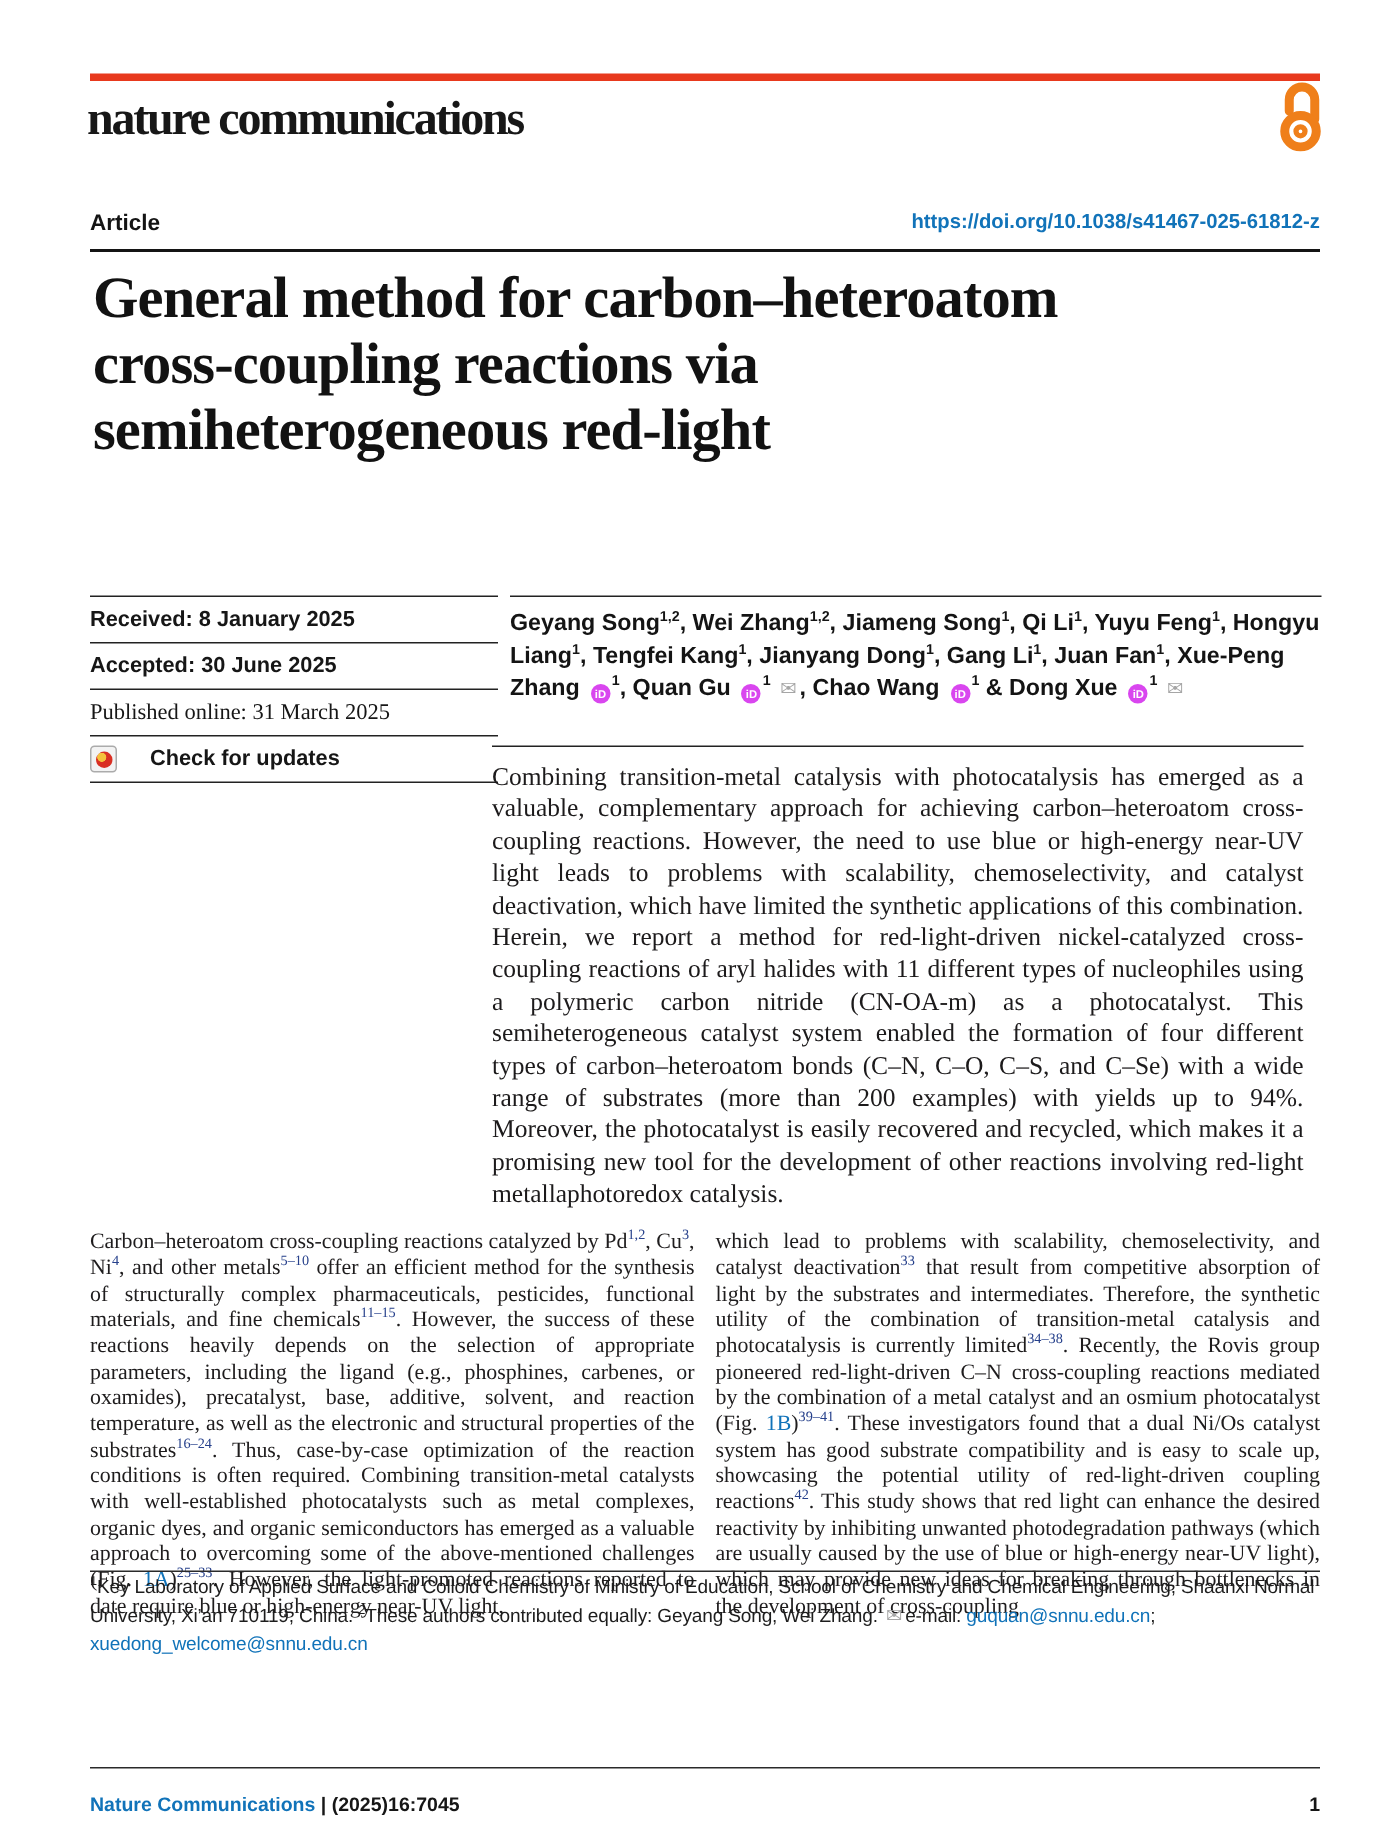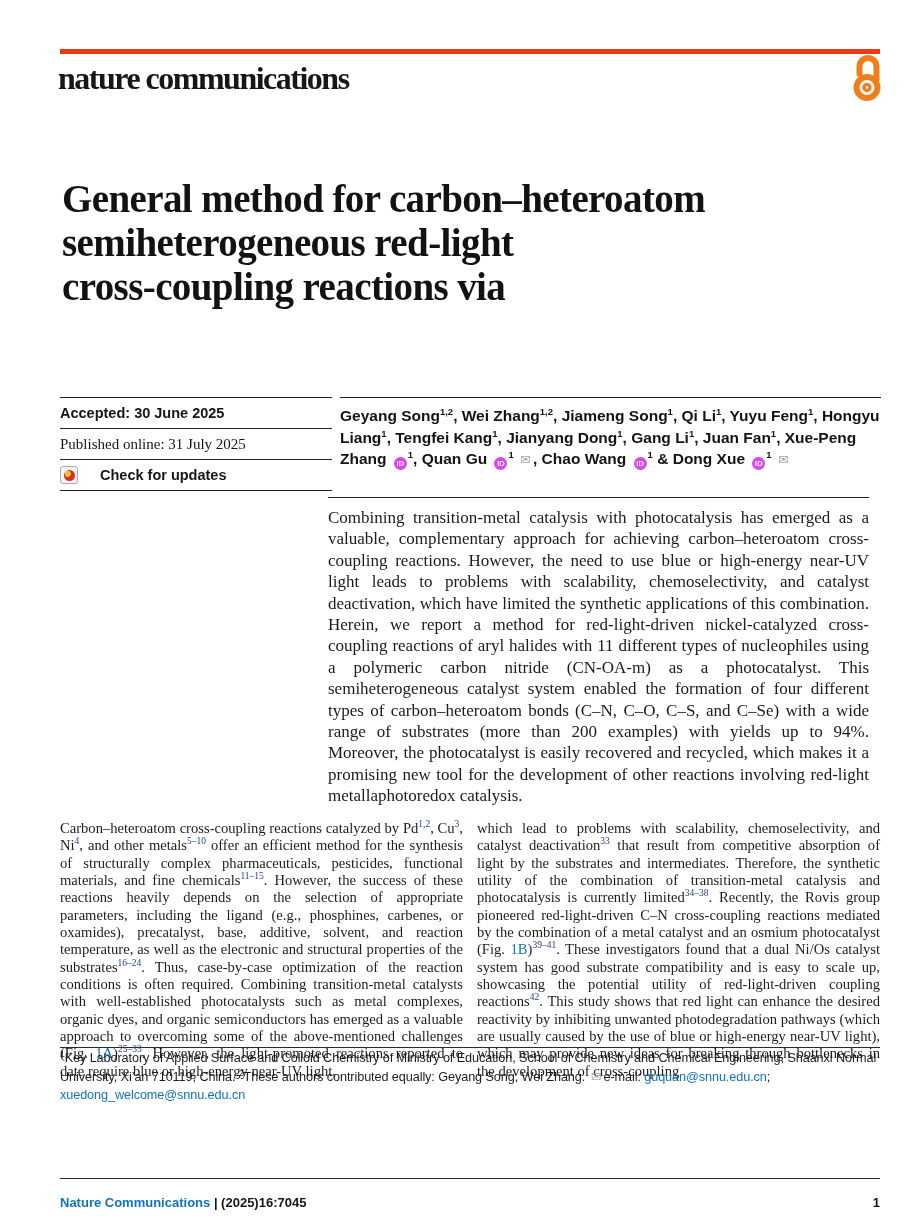--- a/index.html
+++ b/index.html
@@ -66,30 +66,35 @@
   <div class="redbar"></div>
   <div class="logo">nature communications</div>
   <div class="oa-icon">
     <svg width="36" height="48" viewBox="0 0 36 48">
       <path d="M10.5 21 v-7.5 a8.5 8.5 0 0 1 17 0 v13" fill="none" stroke="#ef7f1a" stroke-width="6" stroke-linecap="round"></path>
       <circle cx="18" cy="34.5" r="10.5" fill="none" stroke="#ef7f1a" stroke-width="6"></circle>
       <circle cx="18" cy="34.5" r="3" fill="none" stroke="#ef7f1a" stroke-width="3.5"></circle>
     </svg>
   </div>
 
+  <div class="article-row">
+    <span class="article-label">Article</span>
+    <a class="doi-link">https://doi.org/10.1038/s41467-025-61812-z</a>
+  </div>
 
   <h1 class="title" style="margin:4px;">
     <div>General method for carbon–heteroatom</div>
+    <div>cross-coupling reactions via</div>
     <div>semiheterogeneous red-light</div>
-    <div>cross-coupling reactions via</div>
   </h1>
 
   <div class="sidebar">
+    <div class="side-row">Received: 8 January 2025</div>
     <div class="side-row">Accepted: 30 June 2025</div>
-    <div class="side-row serif">Published online: 31 July 2025</div>
+    <div class="side-row serif">Published online: 31 March 2025</div>
     <div class="side-row check">
       <span class="crossmark">
           <i></i>
         </span>
       <span>Check for updates</span>
     </div>
   </div>
 
   <div class="authors">Geyang Song<sup class="ref">1,2</sup>, Wei Zhang<sup class="ref">1,2</sup>, Jiameng Song<sup class="ref">1</sup>, Qi Li<sup class="ref">1</sup>, Yuyu Feng<sup class="ref">1</sup>, Hongyu Liang<sup class="ref">1</sup>, Tengfei Kang<sup class="ref">1</sup>, Jianyang Dong<sup class="ref">1</sup>, Gang Li<sup class="ref">1</sup>, Juan Fan<sup class="ref">1</sup>, Xue-Peng Zhang <span class="orcid-icon">iD</span><sup class="ref">1</sup>, Quan Gu <span class="orcid-icon">iD</span><sup class="ref">1</sup> <span class="mail-icon">✉</span>, Chao Wang <span class="orcid-icon">iD</span><sup class="ref">1</sup> &amp; Dong Xue <span class="orcid-icon">iD</span><sup class="ref">1</sup> <span class="mail-icon">✉</span></div>
 

